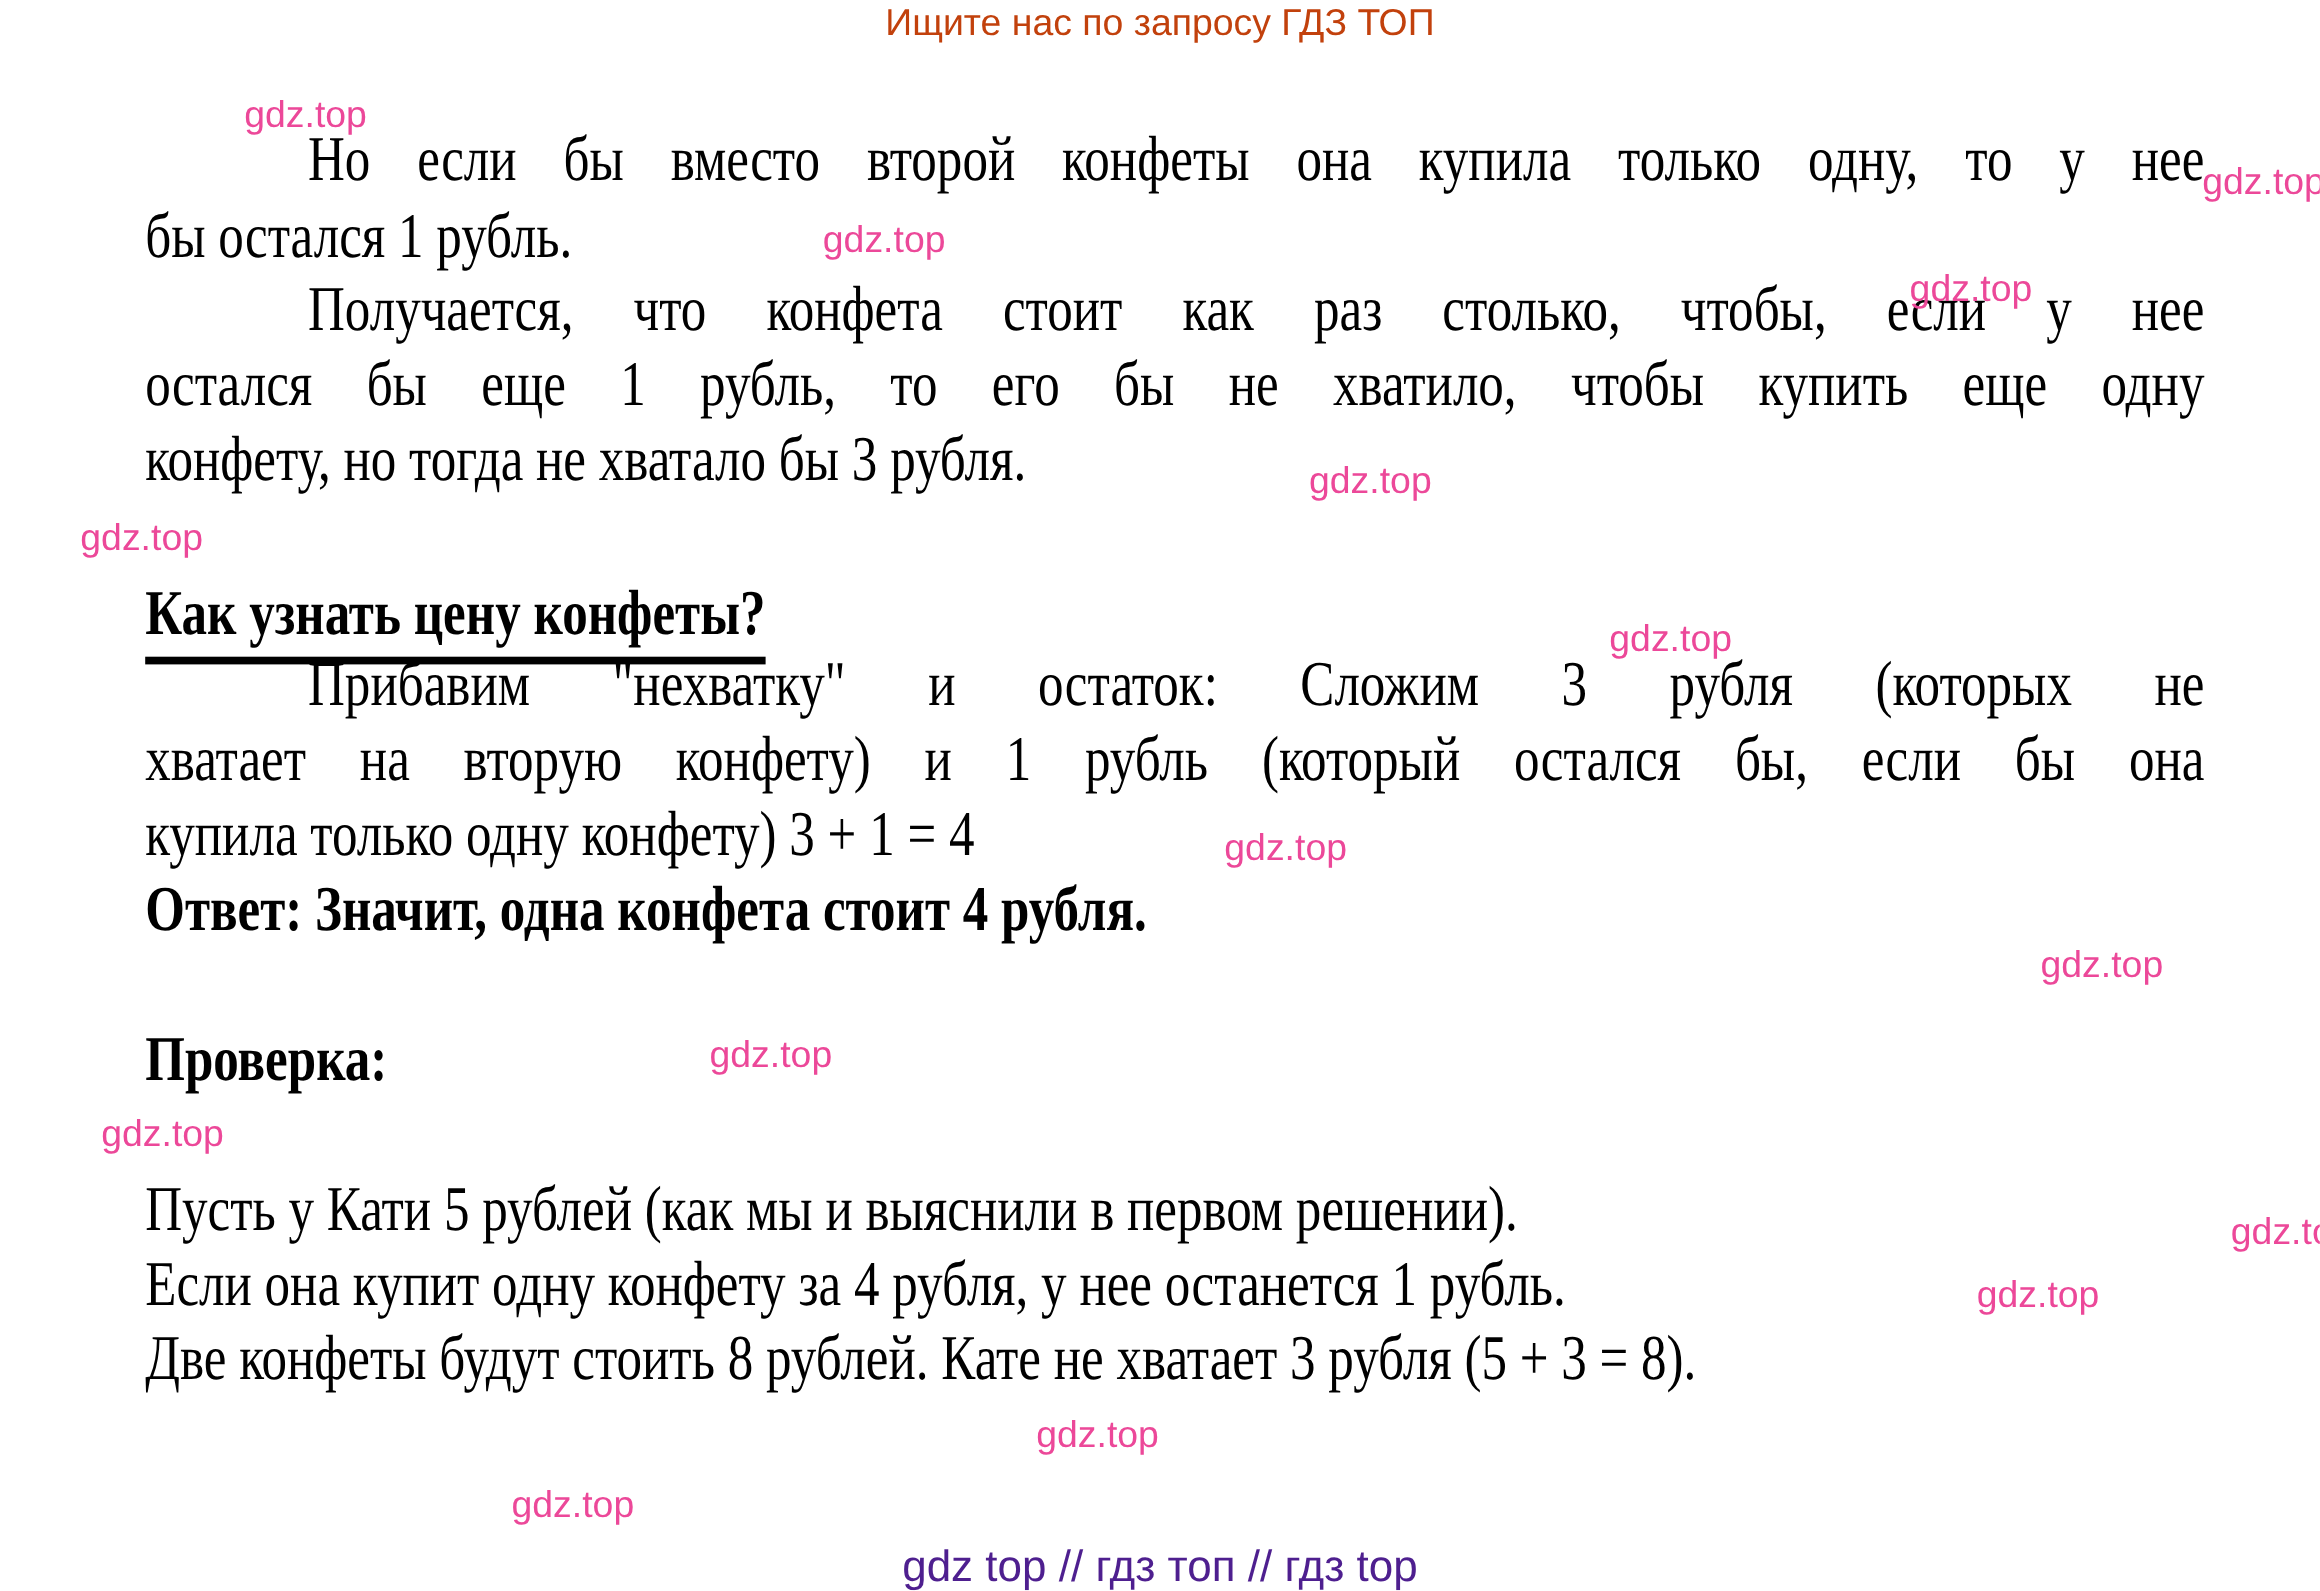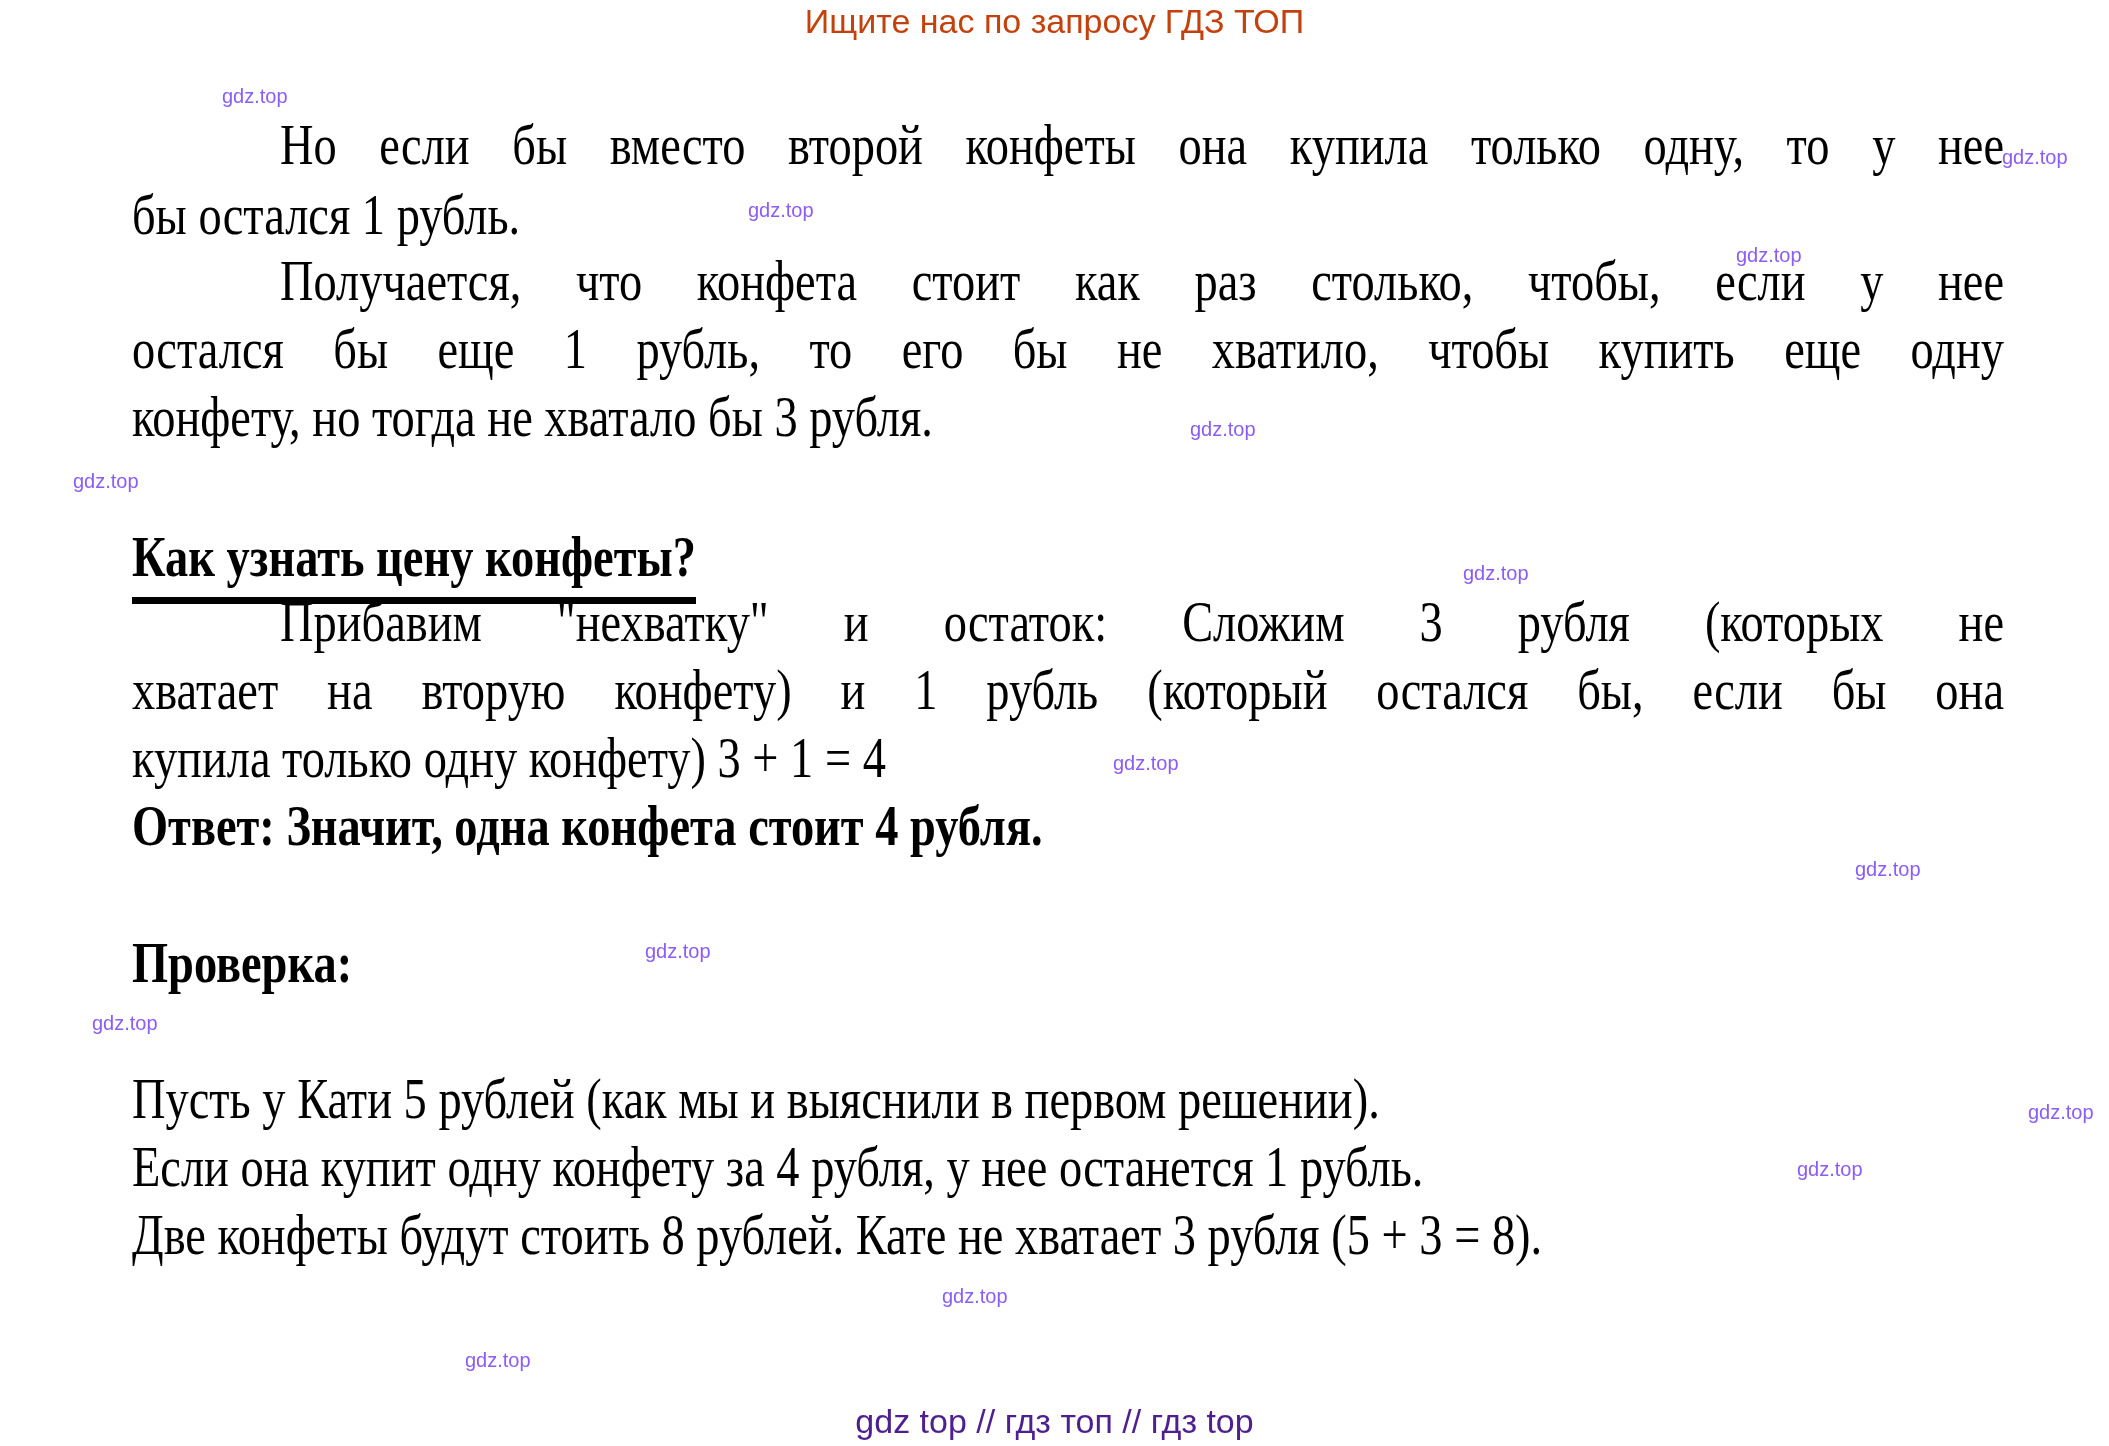--- a/index.html
+++ b/index.html
@@ -42,30 +42,30 @@
   .ln.bold{font-weight:bold;}
   .uline{
     display:inline-block;
     border-bottom:7px solid #000;
     padding-bottom:6px;
   }
   
   .wm{
     position:absolute;
     font-family:"Liberation Sans",sans-serif;
-    font-size:20px;
-    color:#8b5cf6;
+    font-size:34px;
+    color:#ec4899;
     white-space:nowrap;
   }
   
   .footer-links{
     position:absolute;
     top:1402px;left:0;width:100%;
     text-align:center;
-    font-size:34px;
+    font-size:40px;
     color:#4e1f8f;
     font-family:"Liberation Sans",sans-serif;
   }
 </style>
 </head>
 <body>
 
 <div class="page">
 
   <div class="promo">Ищите нас по запросу ГДЗ ТОП</div>

